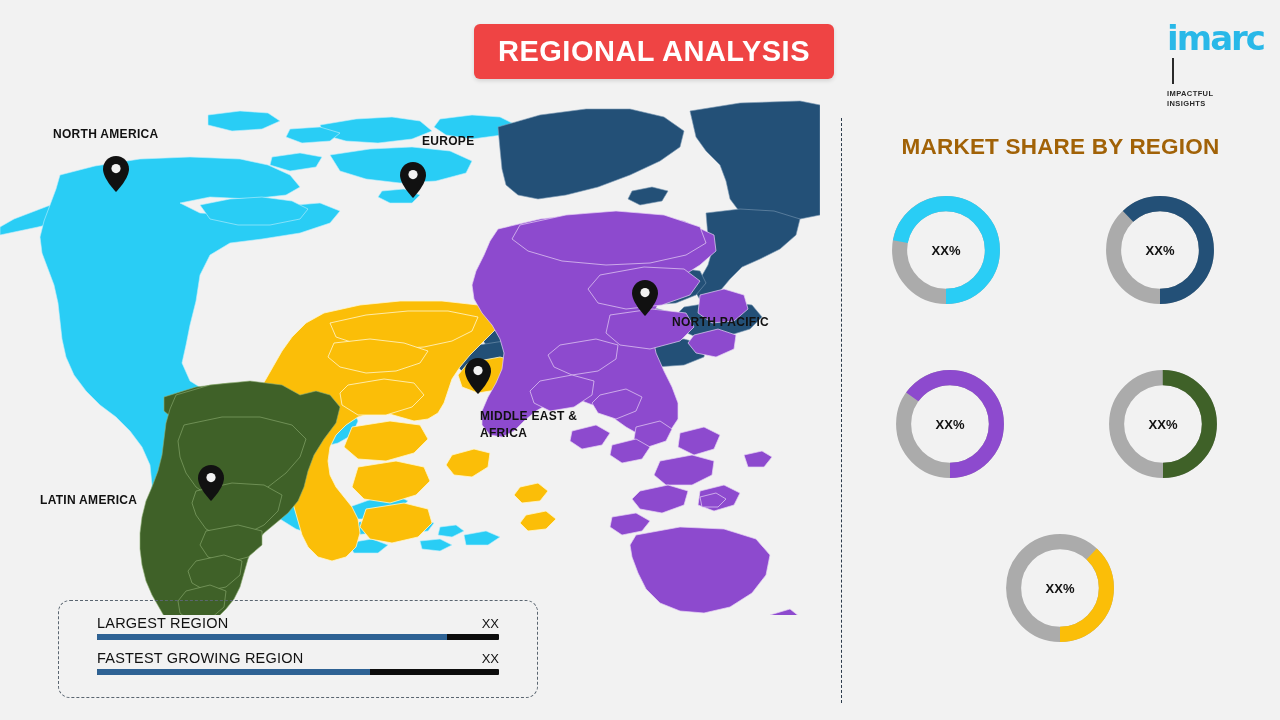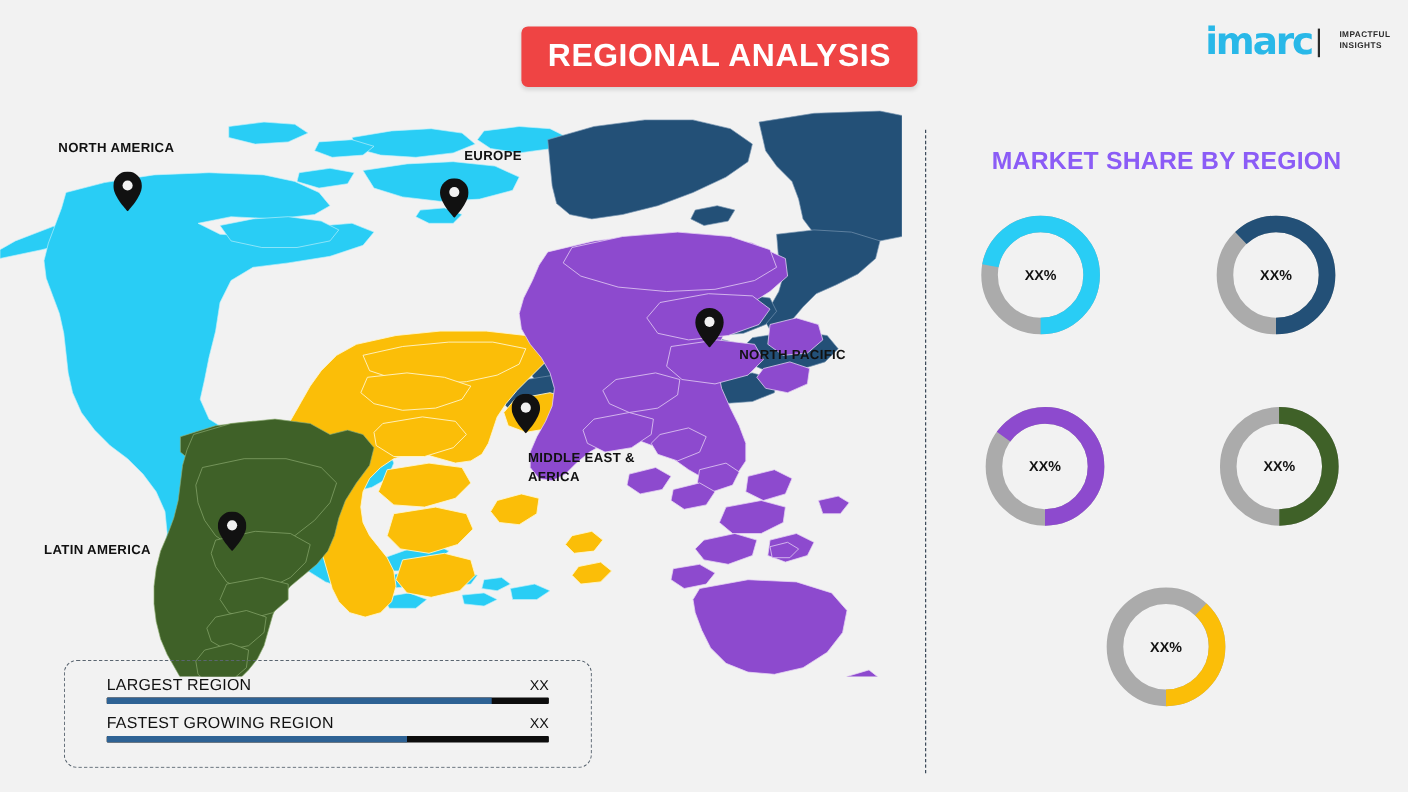--- a/index.html
+++ b/index.html
@@ -16,28 +16,28 @@
     width:360px; height:55px;
     background:#ef4444;
     border-radius:6px;
     display:flex; align-items:center; justify-content:center;
     box-shadow:0 2px 4px rgba(0,0,0,.12);
   }
   #title-banner .txt {
     color:#fff; font-size:29px; font-weight:bold; letter-spacing:.5px;
   }
   
-  #logo { position:absolute; right:16px; top:22px; display:flex; align-items:flex-start; }
+  #logo { position:absolute; right:16px; top:22px; display:flex; align-items:flex-start;flex-direction:column; }
   #logo .mark {
     font-size:34px; font-weight:bold; color:#29b8e8;
     letter-spacing:-2px; line-height:.95; font-family:"DejaVu Sans", sans-serif;
   }
   #logo .divider { width:2px; height:26px; background:#2a2a2a; margin:4px 6px 0 5px; }
   #logo .tag { padding-top:5px; }
-  #logo .tag div { font-size:7.5px; font-weight:bold; color:#2a2a2a; letter-spacing:.4px; line-height:1.35;margin-left:12px; }
+  #logo .tag div { font-size:7.5px; font-weight:bold; color:#2a2a2a; letter-spacing:.4px; line-height:1.35; }
   
   #vdivider {
     position:absolute; left:841px; top:118px; width:0; height:585px;
     border-left:1.5px dashed #2b3a4a;
   }
   
   #map-area { position:absolute; left:0; top:95px; width:820px; height:520px; }
   #map-area svg { width:100%; height:100%; display:block; }
   
   .map-label {
@@ -65,21 +65,21 @@
   .legend-row { margin-bottom:10px; }
   .legend-row:last-child { margin-bottom:0; }
   .legend-head { display:flex; align-items:baseline; justify-content:space-between; }
   .legend-name { font-size:14.5px; font-weight:normal; color:#111; letter-spacing:.2px; }
   .legend-val  { font-size:13px;   font-weight:normal; color:#111; }
   .legend-bar  { margin-top:3px; height:6px; background:#0d0d0d; border-radius:1px; position:relative; overflow:hidden; }
   .legend-bar > span { position:absolute; left:0; top:0; bottom:0; background:#2e6294; display:block; }
   
   #chart-title {
     position:absolute; left:841px; top:134px; width:439px;
-    text-align:center; font-size:22.5px; font-weight:bold; color:#8b5cf6; letter-spacing:.2px;
+    text-align:center; font-size:22.5px; font-weight:bold; color:#a16207; letter-spacing:.2px;
   }
   .donut { position:absolute; width:116px; height:116px; }
   .donut svg { width:100%; height:100%; display:block; transform:rotate(-90deg); }
   .donut .pct {
     position:absolute; left:0; right:0; top:50%; transform:translateY(-50%);
     text-align:center; font-size:13px; font-weight:bold; color:#111;
   }
   #donut-0 { left:888px;  top:192px; }
   #donut-1 { left:1102px; top:192px; }
   #donut-2 { left:892px;  top:366px; }

